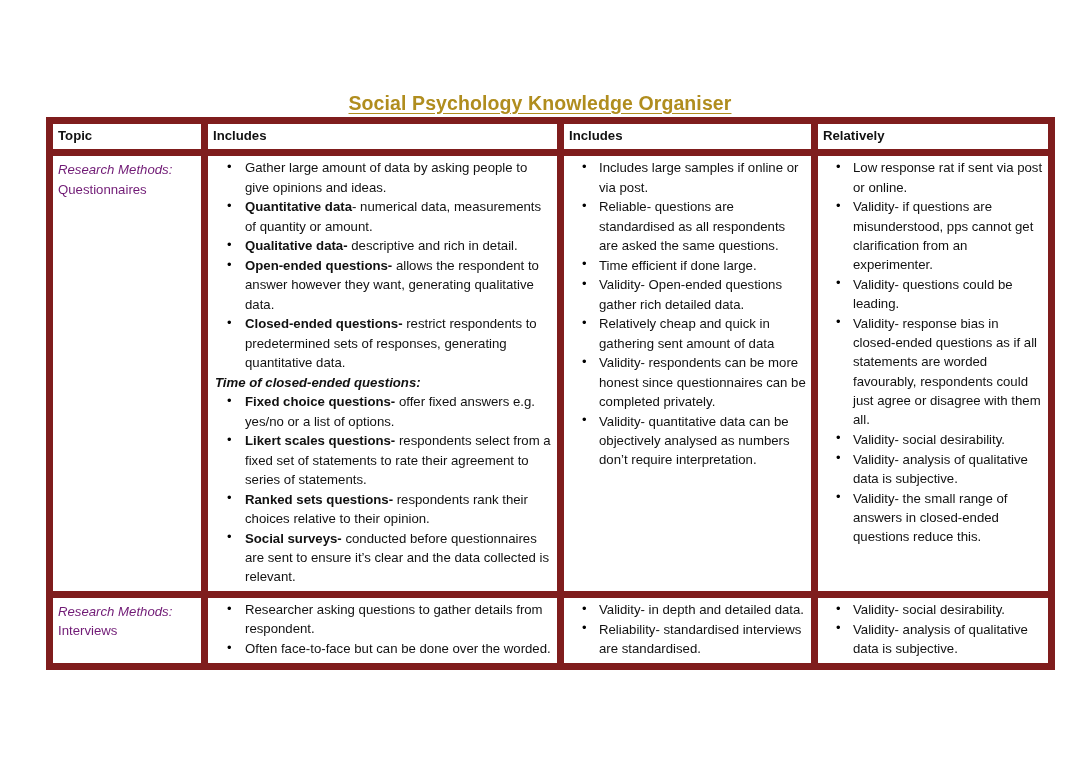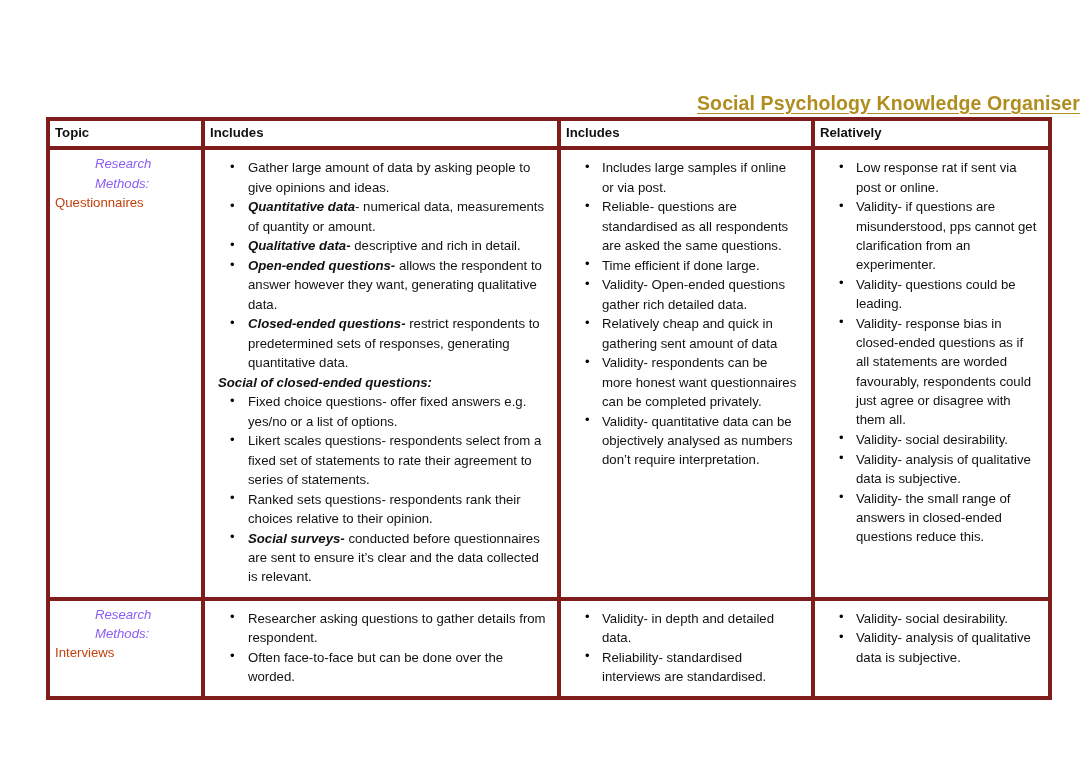--- a/index.html
+++ b/index.html
@@ -18,41 +18,41 @@
     height: 763px;
     background: #ffffff;
     overflow: hidden;
   }
 
   .doc-title {
     position: absolute;
     top: 92px;
     left: 0;
     width: 1080px;
-    text-align: right;
+    text-align: center;
     font-size: 19.5px;
     font-weight: bold;
     color: #b08d1e;
     text-decoration: underline;
     text-underline-offset: 3px;
     letter-spacing: 0.1px;
   }
 
   table.ko-table {
     position: absolute;
     top: 117px;
     left: 46px;
     width: 1002px;
     border-collapse: collapse;
     table-layout: fixed;
   }
 
   table.ko-table td,
   table.ko-table th {
-    border: 4px solid #7f1d1d;
+    border: 7px solid #7f1d1d;
     vertical-align: top;
     padding: 2px 4px 4px 5px;
     font-size: 13.2px;
     line-height: 1.46;
     color: #111111;
     text-align: left;
   }
 
   
   col.c-topic     { width: 155px; }
@@ -63,34 +63,33 @@
   thead th {
     font-weight: bold;
     font-size: 13.6px;
     padding-top: 3px;
     padding-bottom: 3px;
     color: #000000;
   }
 
   
   .topic-line1 {
-    color: #8b5cf6;
+    color: #701a75;
     font-style: italic;
     display: block;
     padding-top: 2px;
-    margin-left: 40px;
   }
   .topic-line2 {
-    color: #c2410c;
+    color: #701a75;
     display: block;
   }
 
   
   ul.blist {
-    margin: 6px;
+    margin: 0;
     padding: 0 0 0 30px;
     list-style: none;
   }
   ul.blist li {
     position: relative;
     margin: 0 0 0.5px 0;
     padding: 0;
     text-indent: 0;
   }
   ul.blist li::before {
@@ -104,22 +103,22 @@
   }
   ul.blist li.nobullet::before { content: ""; }
 
   .subhead {
     font-weight: bold;
     font-style: italic;
     display: block;
     margin-left: -30px;
   }
 
-  .lead-bi { font-weight: bold; font-style: italic; }
-  .lead-b  { font-weight: normal; }
+  .lead-bi { font-weight: bold; }
+  .lead-b  { font-weight: bold; }
 
   .content-cell ul.blist { padding-left: 32px; }
   .content-cell ul.blist li::before { left: -18px; }
 </style>
 </head>
 <body>
 
 <div class="page">
 
   <div class="doc-title">Social Psychology Knowledge Organiser</div>
@@ -146,36 +145,36 @@
             <span class="topic-line2">Questionnaires</span>
           </td>
           <td class="content-cell">
             <ul class="blist">
               <li><span>Gather large amount of data by asking people to give opinions and ideas.</span></li>
               <li><span class="lead-bi">Quantitative data</span><span>- numerical data, measurements of quantity or amount.</span></li>
               <li><span class="lead-bi">Qualitative data-</span><span> descriptive and rich in detail.</span></li>
               <li><span class="lead-bi">Open-ended questions-</span><span> allows the respondent to answer however they want, generating qualitative data.</span></li>
               <li><span class="lead-bi">Closed-ended questions-</span><span> restrict respondents to predetermined sets of responses, generating quantitative data.</span></li>
               <li class="nobullet">
-                <span class="subhead">Social of closed-ended questions:</span>
+                <span class="subhead">Time of closed-ended questions:</span>
               </li>
               <li><span class="lead-b">Fixed choice questions-</span><span> offer fixed answers e.g. yes/no or a list of options.</span></li>
               <li><span class="lead-b">Likert scales questions-</span><span> respondents select from a fixed set of statements to rate their agreement to series of statements.</span></li>
               <li><span class="lead-b">Ranked sets questions-</span><span> respondents rank their choices relative to their opinion.</span></li>
               <li><span class="lead-bi">Social surveys-</span><span> conducted before questionnaires are sent to ensure it’s clear and the data collected is relevant.</span></li>
             </ul>
           </td>
           <td>
             <ul class="blist">
               <li> Includes large samples if online or via post.</li>
               <li>Reliable- questions are standardised as all respondents are asked the same questions.</li>
               <li>Time efficient if done large.</li>
               <li>Validity- Open-ended questions gather rich detailed data.</li>
               <li>Relatively cheap and quick in gathering sent amount of data</li>
-              <li>Validity- respondents can be more honest want questionnaires can be completed privately.</li>
+              <li>Validity- respondents can be more honest since questionnaires can be completed privately.</li>
               <li>Validity- quantitative data can be objectively analysed as numbers don’t require interpretation.</li>
             </ul>
           </td>
           <td>
             <ul class="blist">
               <li>Low response rat if sent via post or online.</li>
               <li>Validity- if questions are misunderstood, pps cannot get clarification from an experimenter.</li>
               <li>Validity- questions could be leading.</li>
               <li>Validity- response bias in closed-ended questions as if all statements are worded favourably, respondents could just agree or disagree with them all.</li>
               <li>Validity- social desirability.</li>

